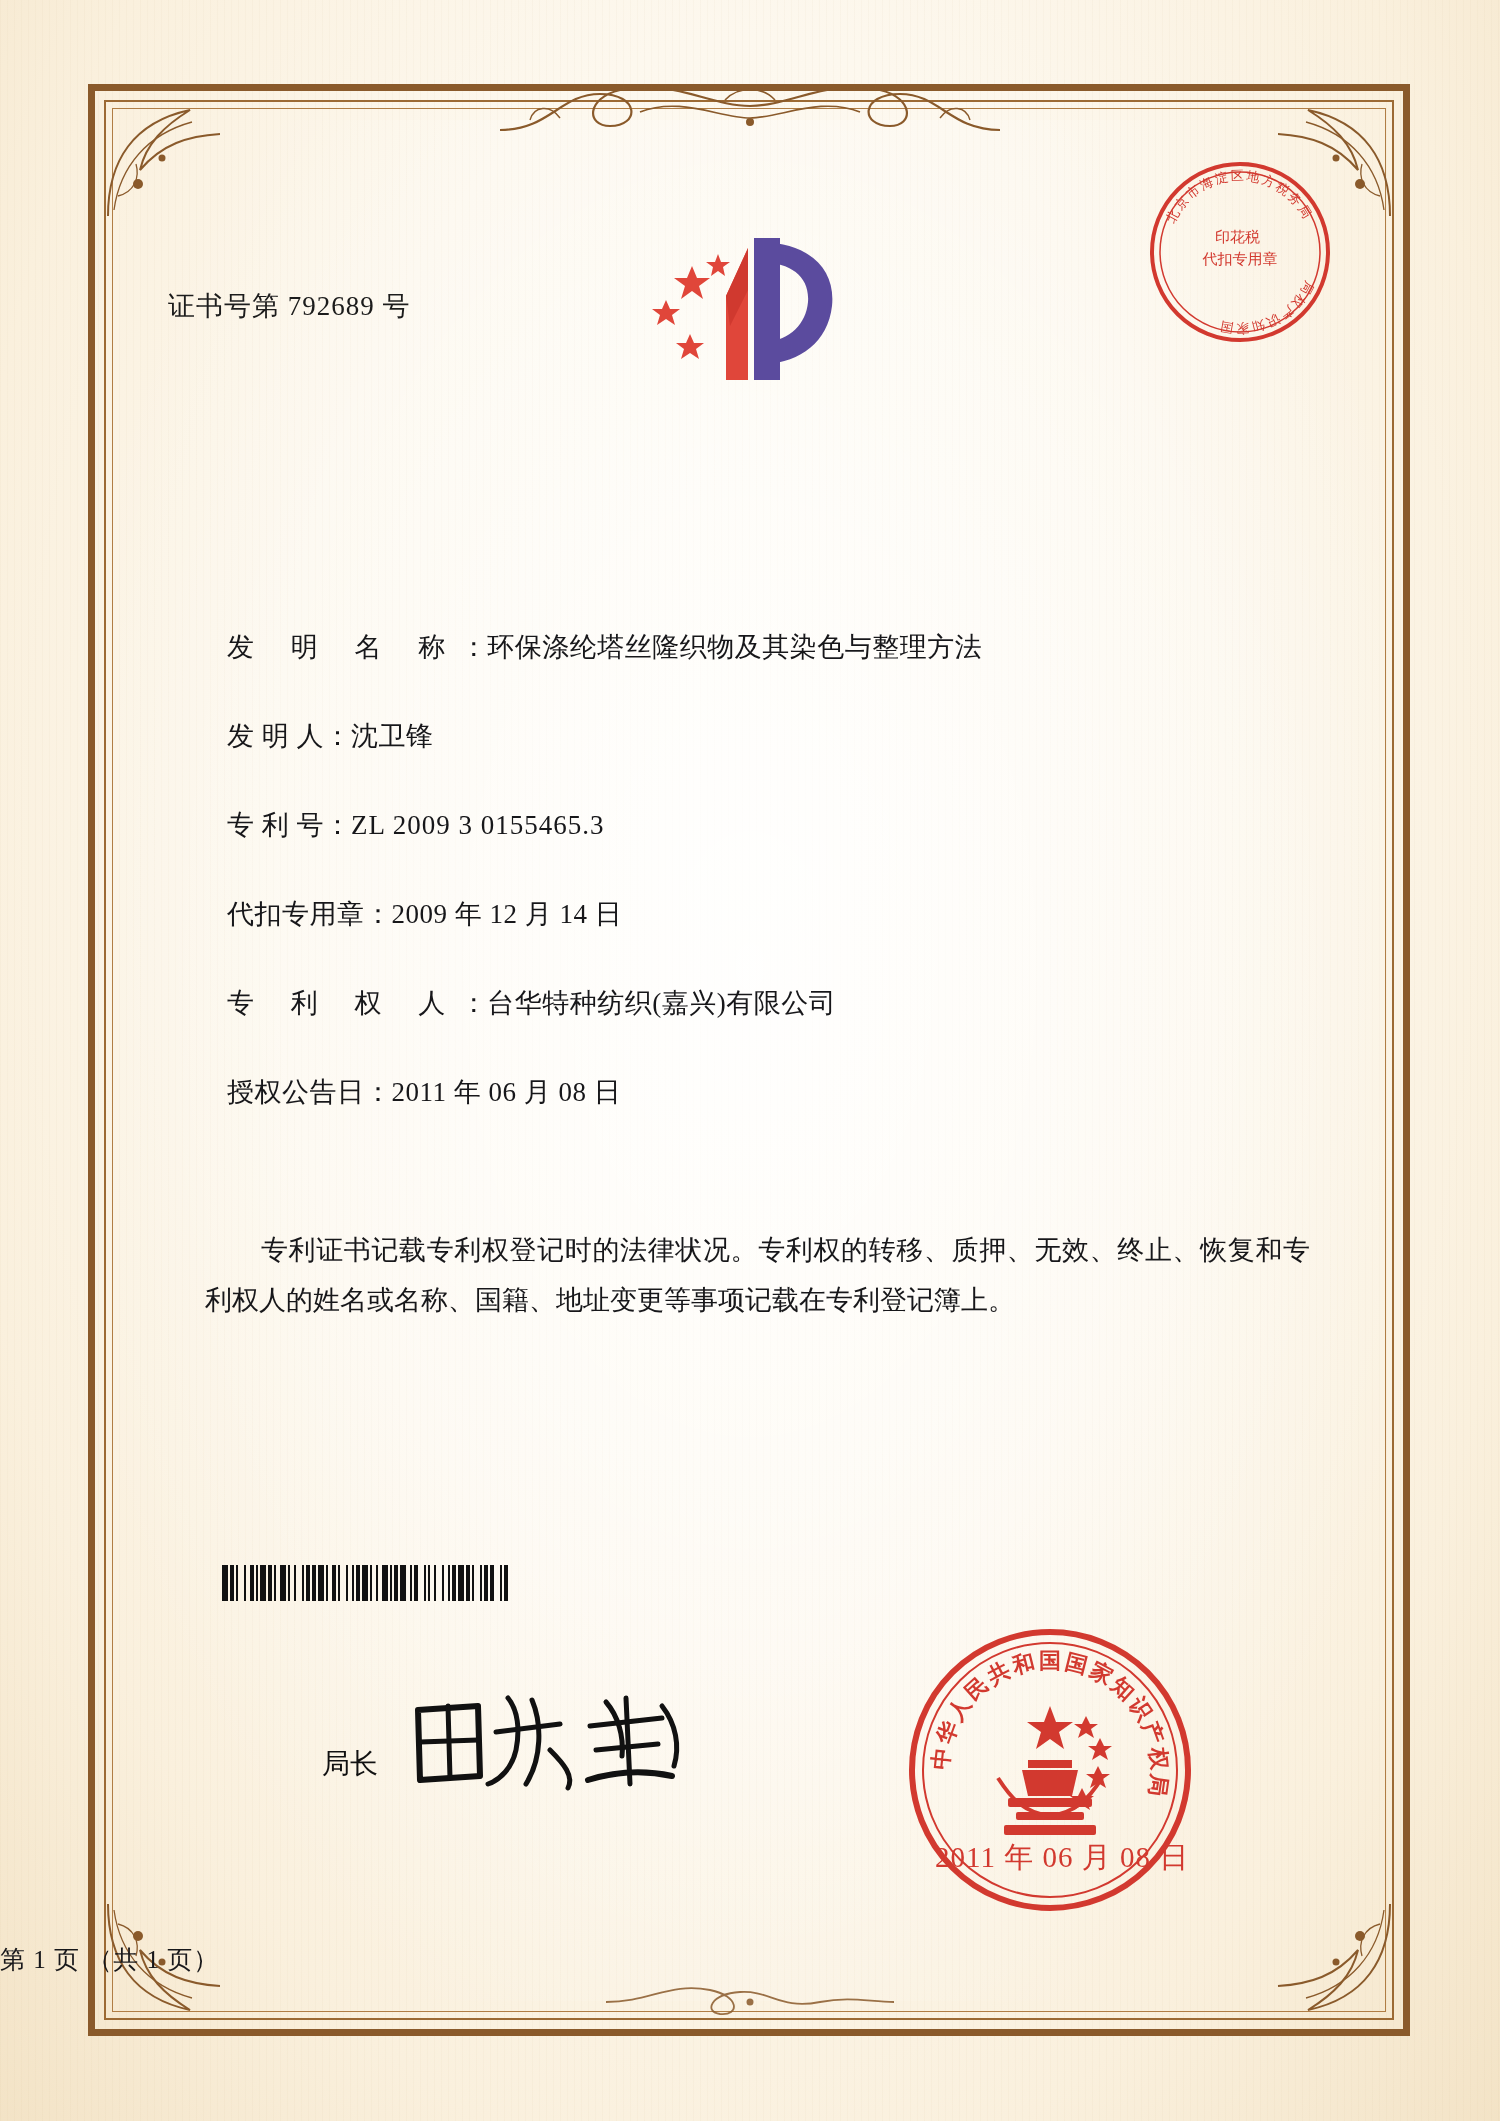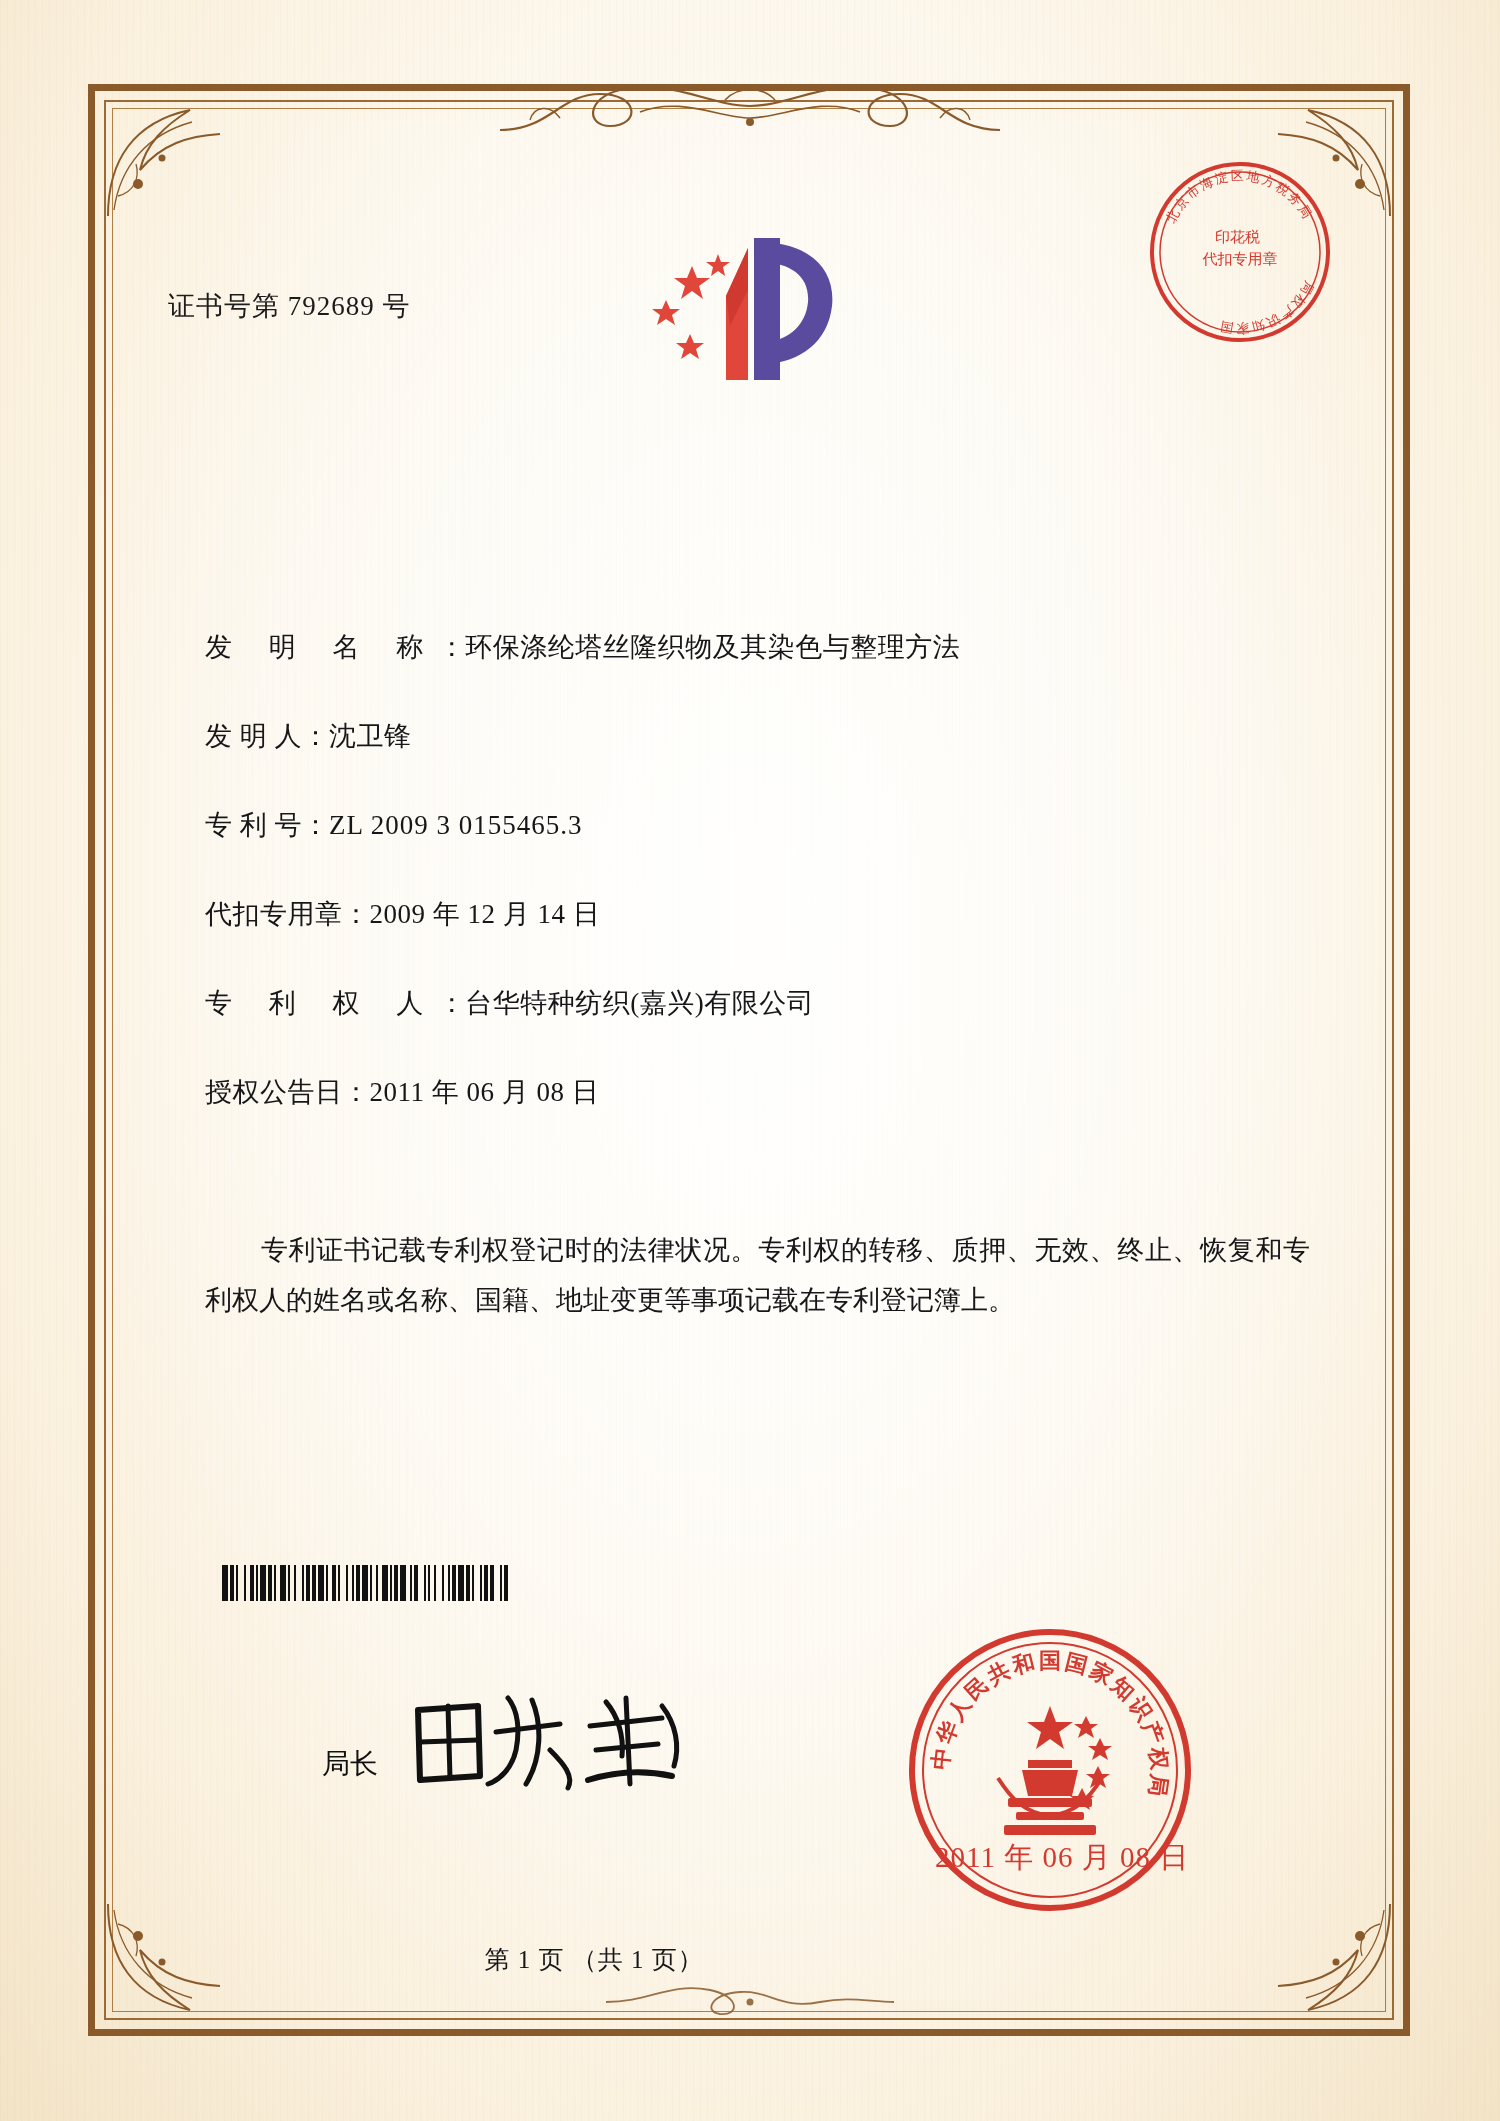--- a/index.html
+++ b/index.html
@@ -130,20 +130,21 @@
     left: 205px; top: 630px;
     width: 1120px;
   }
   .field-row {
     display: flex;
     align-items: flex-start;
     margin-bottom: 54px;
     font-size: 27px;
     color: #17171a;
     line-height: 1.3;
+    margin-left: 22px;
   }
   .field-label {
     white-space: nowrap;
     letter-spacing: 0.5px;
   }
   .field-label.sp4 { letter-spacing: 15px; }
   .field-value {
     white-space: nowrap;
     letter-spacing: 0.5px;
   }
@@ -215,21 +216,21 @@
     color: #d2392f;
     letter-spacing: 1px;
     white-space: nowrap;
   }
 
   
   .footer {
     position: absolute;
     left: 0; top: 1943px;
     width: 1188px;
-    text-align: center;
+    text-align: left;
     font-size: 25px;
     color: #17171a;
     letter-spacing: 1px;
   }
 </style>
 </head>
 <body>
 
 <div class="page">
   <div class="texture"></div>

